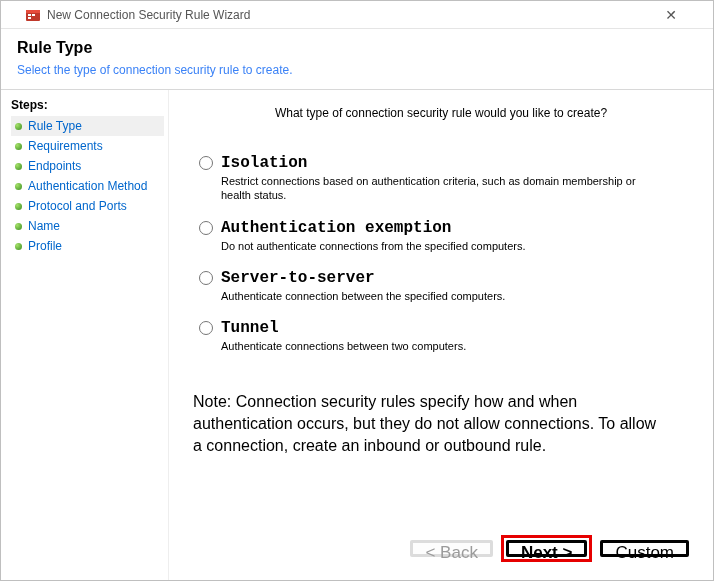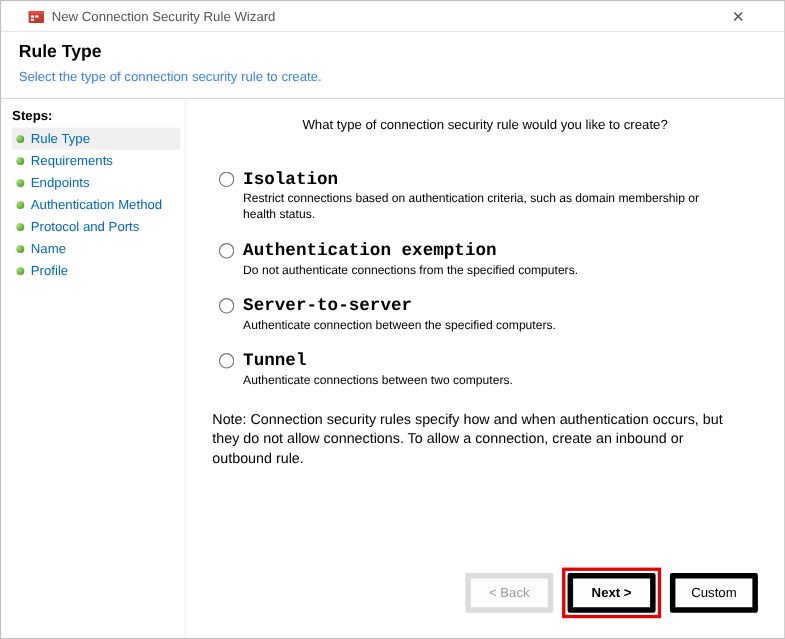--- a/index.html
+++ b/index.html
@@ -91,36 +91,36 @@
   .option .row1 { display:flex; align-items:center; gap:8px; }
   .option input[type=radio] { margin:0; width:14px; height:14px; accent-color:#0067c0;}
   .option .label { font-weight:600; font-size:16px;font-family:Liberation Mono, monospace;}
   .option .desc { margin: 2px 0 0 22px; font-size:11px; color:#000; line-height:1.3; max-width:430px;}
   .highlight-sel {
     border: 3px solid #e60000;
     padding: 6px 6px 10px 6px;
     margin-top: 2px;
     width: 280px;
   }
-  .note { margin-top: 9px; font-size:13px; line-height:1.35; max-width:470px; }
+  .note { margin-top: 28px; font-size:16px; line-height:1.35; max-width:470px; }
   .buttonbar {
     margin-top:auto;
     display:flex;
     justify-content:flex-end;
     gap:8px;
     padding: 12px 0 8px 0;
     align-items:center;
   }
   button.win {
     min-width:80px;
-    height:36px;
+    height:17px;
     font: inherit;
-    font-size:12px;
+    font-size:17px;
     background:#fdfdfd;
-    border:5px solid #000000;
+    border:3px solid #000000;
     border-radius:2px;
     padding: 0 12px;
     cursor:pointer;
   }
   button.win:disabled {
     color:#9b9b9b;
     border-color:#dcdcdc;
     background:#fdfdfd;
     cursor:default;
   }

